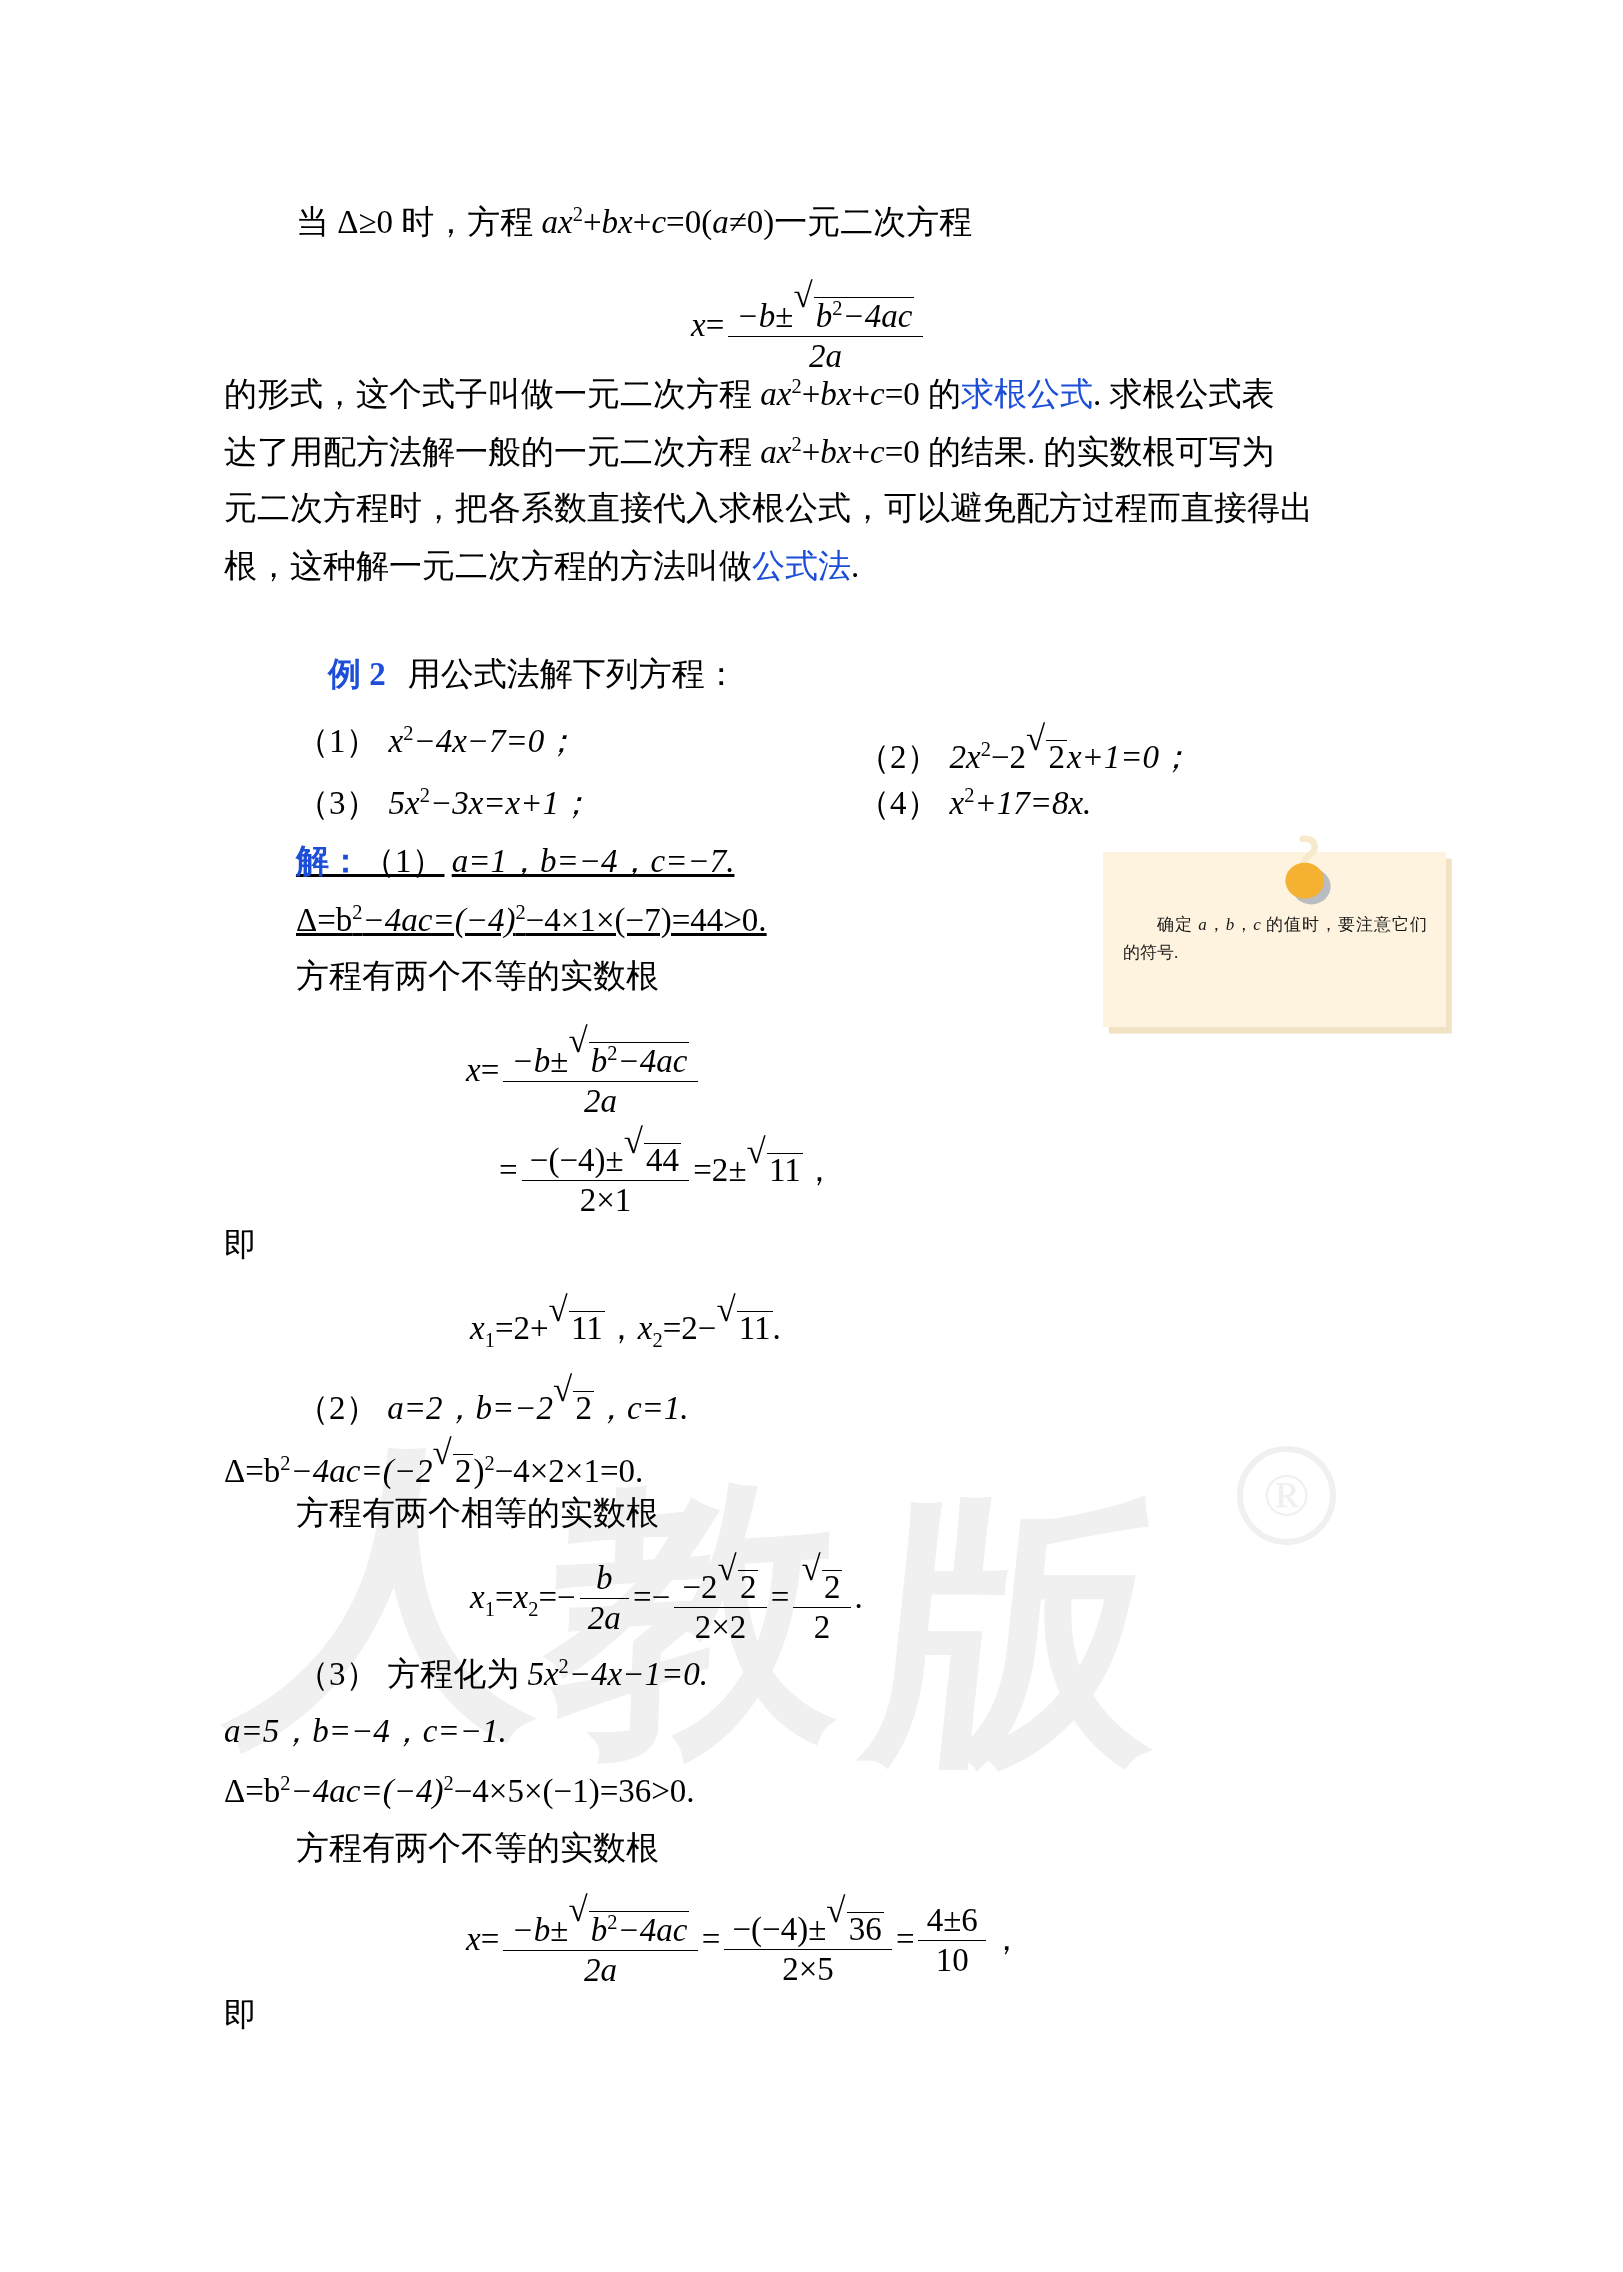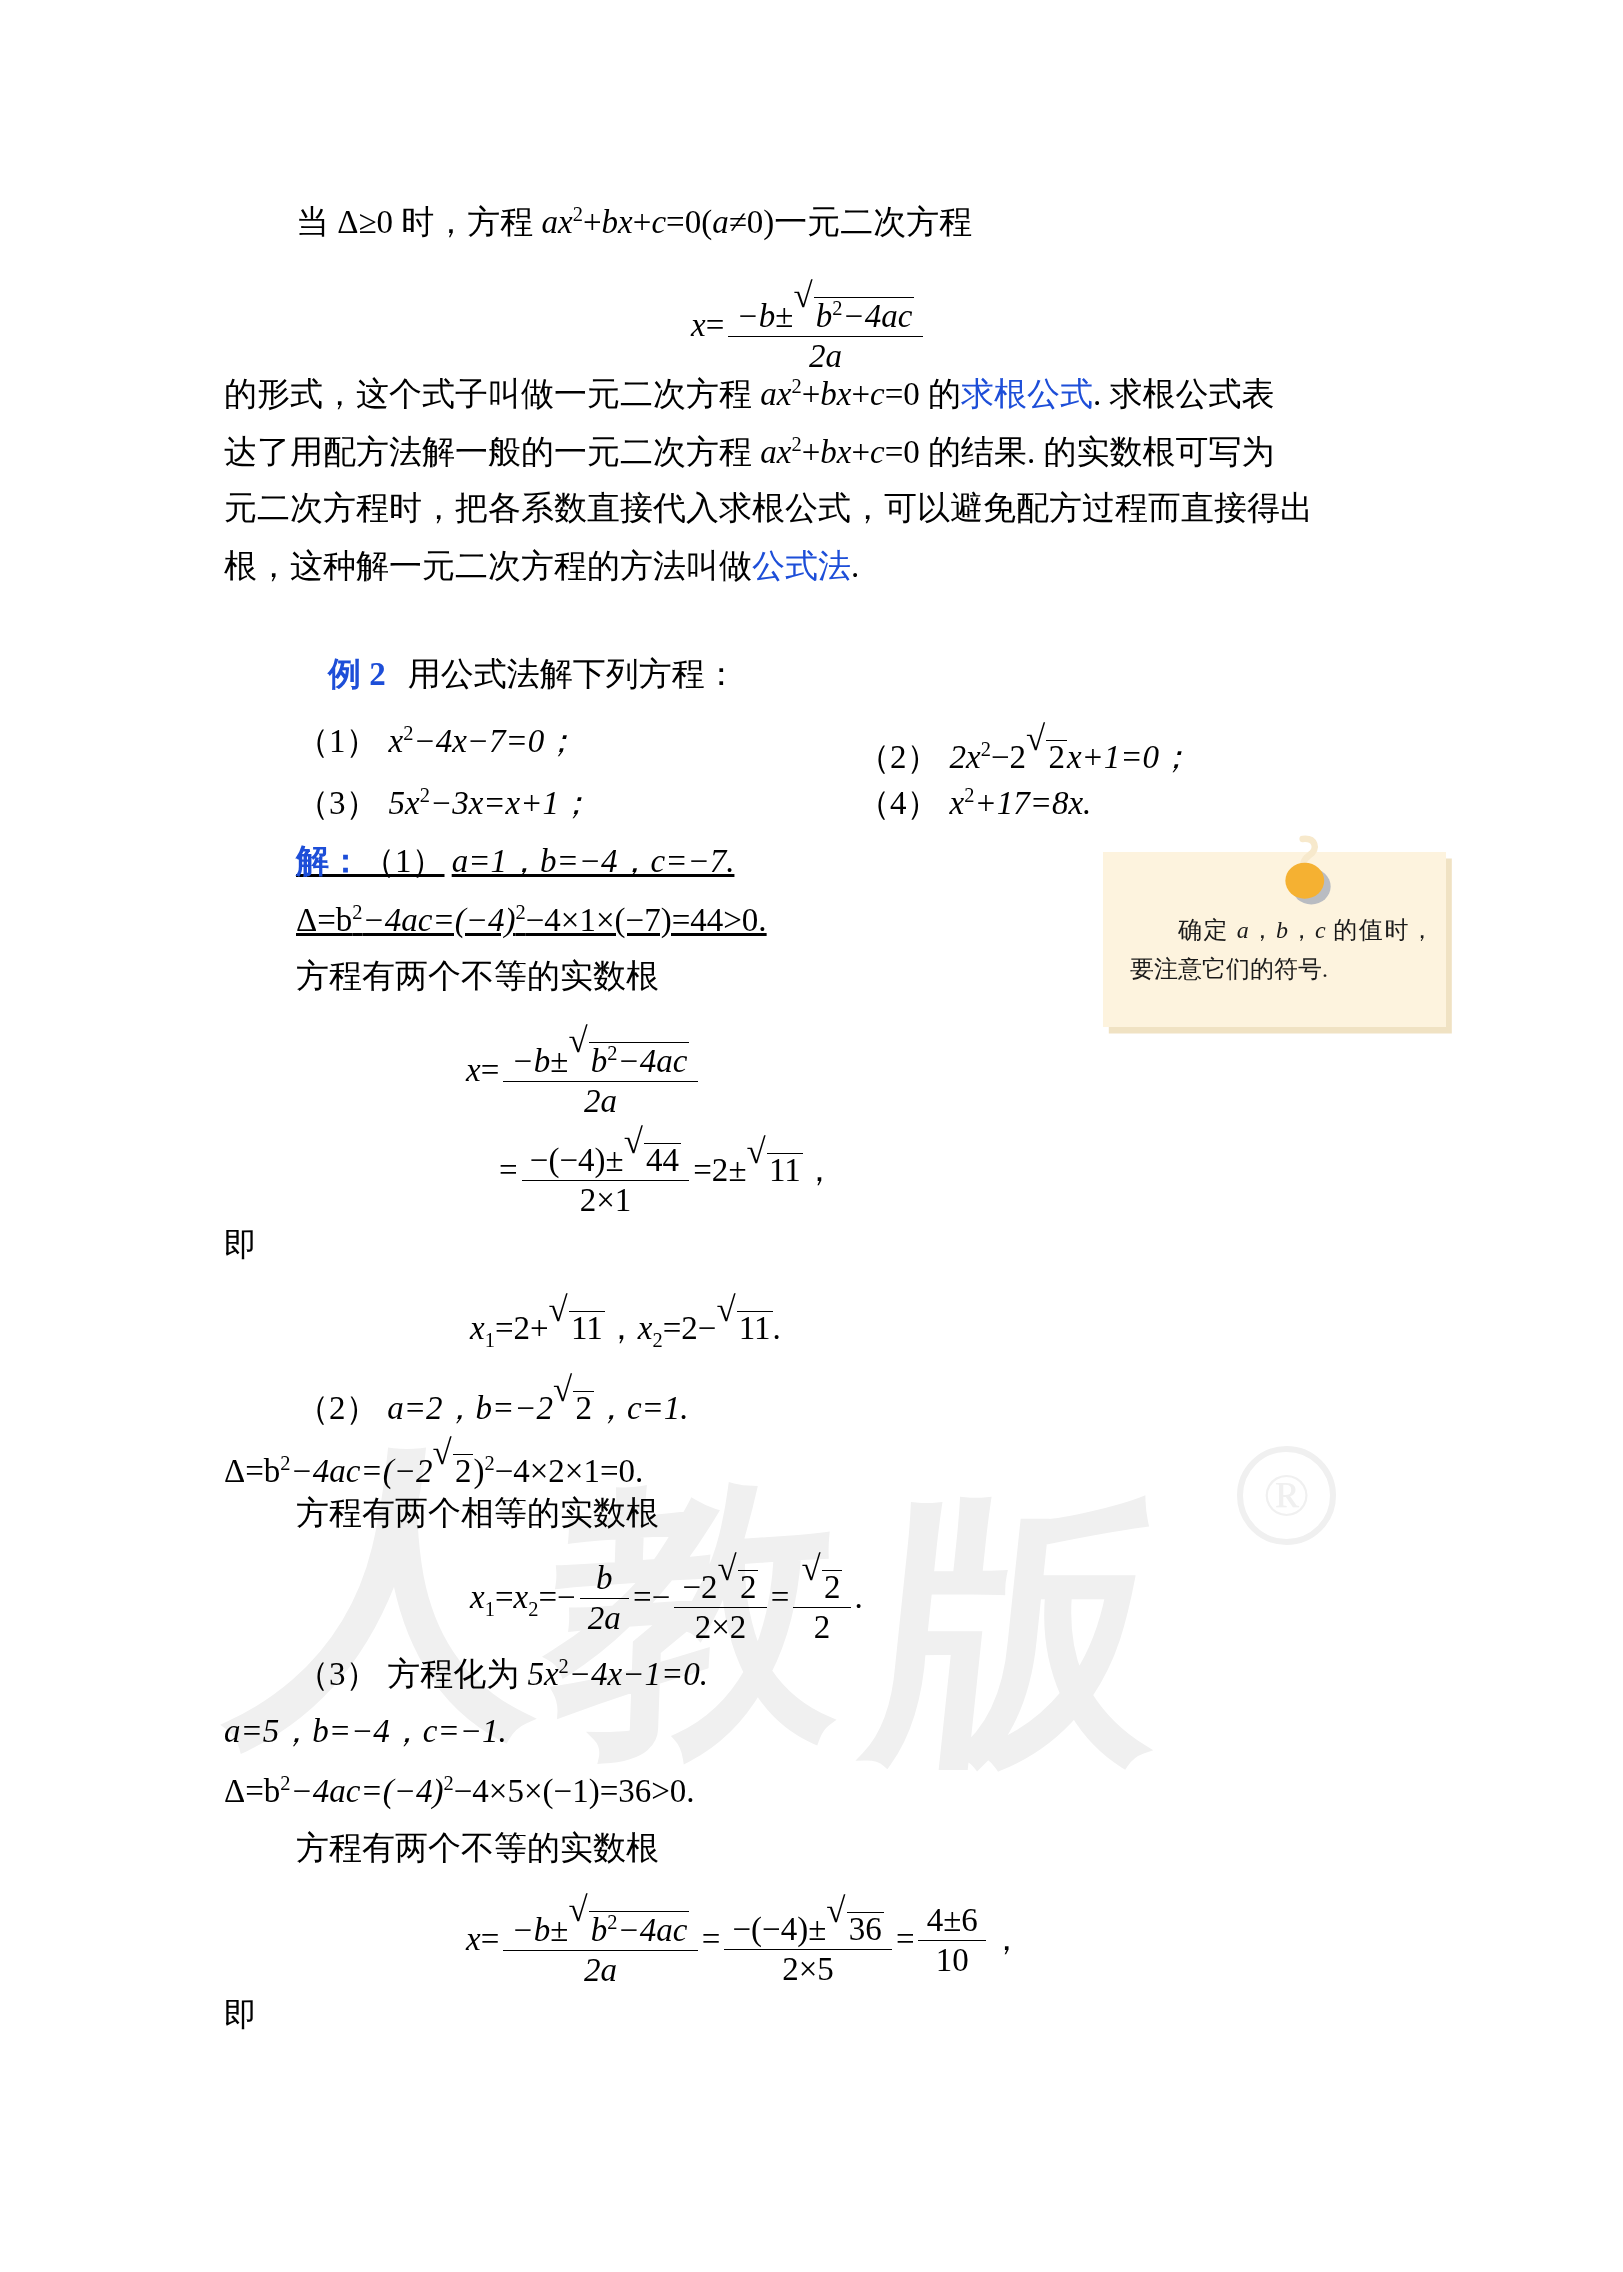--- a/index.html
+++ b/index.html
@@ -96,25 +96,24 @@
     left:1103px;top:852px;
     width:343px;height:175px;
     background:#fdf3de;
     box-shadow:5.8px 6.5px 0 0 #f0e2c3;
     z-index:3;
   }
   .tip-text{
     position:absolute;
     left:20px;top:59px;width:304px;
     font-family:"Liberation Serif","DejaVu Serif",serif;
-    font-size:24px;line-height:1.62;
+    font-size:17px;line-height:1.62;
     color:#1a1a1a;
     text-indent:2em;
     text-align:justify;
-    margin-left:7px;
   }
   .pin{
     position:absolute;left:1271px;top:833px;width:69px;height:81px;z-index:4;
   }
 
   
   .footer{
     position:absolute;left:1057px;top:2079px;
     font-size:29px;white-space:nowrap;
     font-family:"Liberation Serif","DejaVu Serif",serif;

